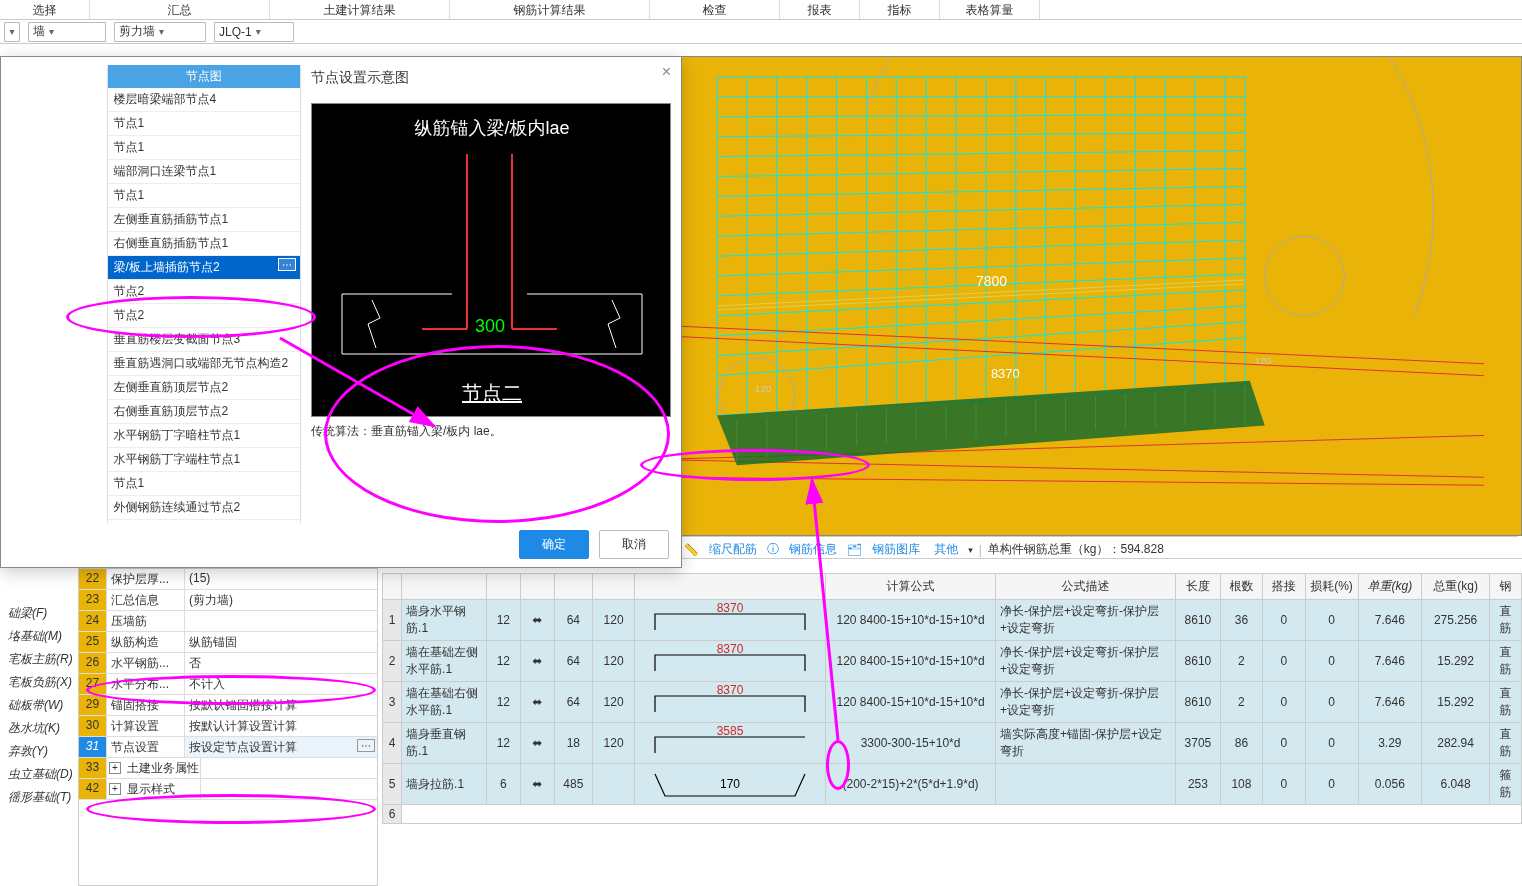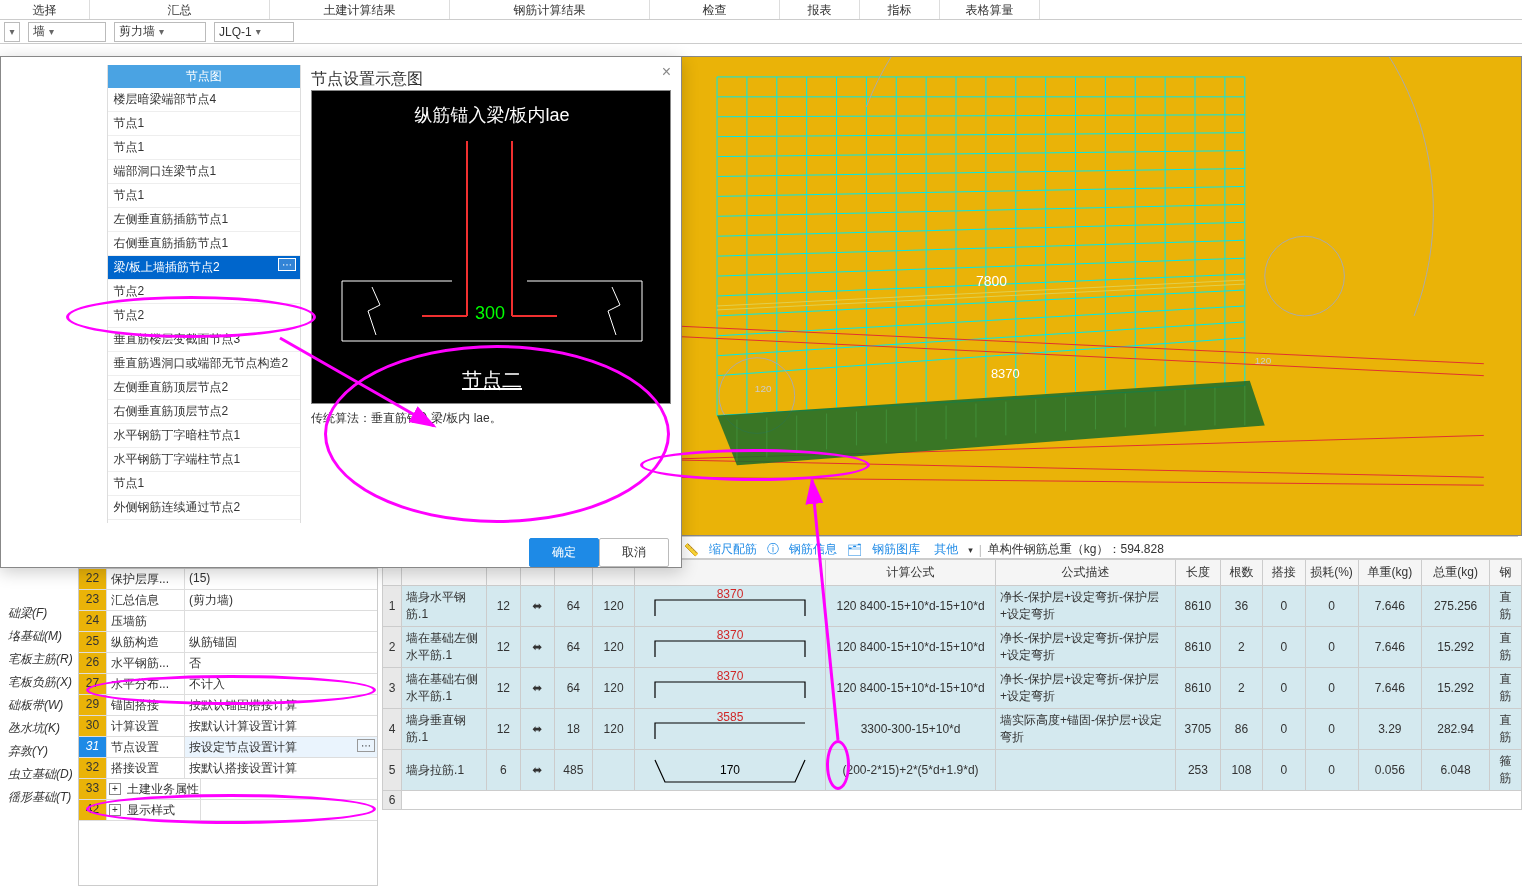--- a/index.html
+++ b/index.html
@@ -32,26 +32,26 @@
 
 
 .node-list { width: 196px; border-right: 1px solid #ddd; overflow-y: auto; }
 .node-list-header { background: #4aa3e3; color: #fff; text-align: center; padding: 3px; font-size: 12px; }
 .node-list-item { padding: 3px 6px; border-bottom: 1px solid #eee; cursor: pointer; white-space: nowrap; overflow: hidden; font-size: 12px; }
 .node-list-item.selected { background: #0066cc; color: #fff; position: relative; }
 .node-list-item.selected::after { content: "⋯"; position: absolute; right: 4px; top: 2px; border: 1px solid #fff; padding: 0 3px; font-size: 10px; background: rgba(255,255,255,0.2); }
 
 
 .diagram-panel { flex: 1; padding: 4px 10px; }
-.diagram-title { font-size: 16px; padding-bottom: 0; font-family: Liberation Mono, monospace; }
+.diagram-title { font-size: 14px; padding-bottom: 16px; font-family: Liberation Mono, monospace; }
 .diagram-box { width: 360px; height: 314px; background: #000; position: relative; border: 1px solid #888; }
 .diagram-caption { font-size: 12px; margin-top: 6px; }
 
 
-.modal-buttons { position: absolute; bottom: 0; right: 12px; display: flex; }
+.modal-buttons { position: absolute; bottom: 8px; right: 12px; display: flex; gap: 10px; }
 .btn { padding: 5px 22px; border: 1px solid #bbb; background: #fff; cursor: pointer; border-radius: 2px; font-size: 12px; }
 .btn-primary { background: #1e8ae6; color: #fff; border-color: #1e8ae6; }
 
 
 .bottom-toolbar { position: absolute; top: 490px; left: 680px; right: 4px; height: 26px; display: flex; align-items: center; gap: 6px; font-size: 12px; padding: 0 4px; border-top: 1px solid #ccc; }
 .tb-link { color: #1e8ae6; cursor: pointer; padding: 0 4px; }
 .tb-sep { color: #bbb; }
 
 
 .prop-grid { position: absolute; top: 522px; left: 78px; width: 300px; bottom: 0; border: 1px solid #ccc; background: #fff; overflow: hidden; }
@@ -63,21 +63,21 @@
 .prop-row.selected .val { background: #eaf4fd; }
 .prop-row.selected .val::after { content: "⋯"; position: absolute; right: 2px; top: 2px; border: 1px solid #999; padding: 0 3px; font-size: 10px; }
 .prop-row .plus { width: 12px; font-size: 10px; text-align: center; border: 1px solid #888; margin: 4px 2px 0 2px; height: 12px; line-height: 10px; }
 
 
 .side-nav { position: absolute; top: 556px; left: 0; width: 76px; font-size: 12px; }
 .side-nav div { padding: 3px 8px; white-space: nowrap; overflow: hidden; cursor: pointer; font-style: italic; }
 
 
 .main-table { position: absolute; top: 512px; left: 382px; right: 0; bottom: 0; border-top: 1px solid #ccc; overflow: auto; }
-.main-table table { border-collapse: collapse; width: 100%; font-size: 12px; }
+.main-table table { border-collapse: collapse; width: 100%; font-size: 12px; margin-top: 14px; }
 .main-table th { background: #f5f5f5; border: 1px solid #ccc; padding: 4px; text-align: center; font-weight: normal; position: sticky; top: 0; }
 .main-table td { border: 1px solid #ccc; padding: 2px 4px; background: #d4e9ef; text-align: center; vertical-align: middle; }
 .main-table td.left { text-align: left; }
 .main-table .row-num { background: #e8e8e8; width: 18px; }
 .bar-cell { position: relative; height: 36px; min-width: 170px; }
 .bar-svg { width: 170px; height: 36px; }
 
 
 .anno { position: absolute; border: 3px solid magenta; border-radius: 50%; pointer-events: none; z-index: 200; }
 .anno-line, .anno-arrow { position: absolute; pointer-events: none; z-index: 199; }
@@ -302,25 +302,20 @@
         <div class="num">30</div>
         <div class="key">计算设置</div>
         <div class="val">按默认计算设置计算</div>
       </div>
       <div class="prop-row selected">
         <div class="num">31</div>
         <div class="key">节点设置</div>
         <div class="val">按设定节点设置计算</div>
       </div>
       <div class="prop-row">
-        <div class="num">32</div>
-        <div class="key">搭接设置</div>
-        <div class="val">按默认搭接设置计算</div>
-      </div>
-      <div class="prop-row">
         <div class="num">33</div>
         <div class="plus">+</div>
         <div class="key">土建业务属性</div>
         <div class="val"></div>
       </div>
       <div class="prop-row">
         <div class="num">42</div>
         <div class="plus">+</div>
         <div class="key">显示样式</div>
         <div class="val"></div>
@@ -350,21 +345,21 @@
             <th style="width: 32px;"></th>
             <th style="width: 36px;"></th>
             <th style="width: 40px;"></th>
             <th style="width: 180px;"></th>
             <th style="width: 160px;">计算公式</th>
             <th style="width: 170px;">公式描述</th>
             <th style="width: 42px;">长度</th>
             <th style="width: 40px;">根数</th>
             <th style="width: 40px;">搭接</th>
             <th style="width: 50px;">损耗(%)</th>
-            <th style="width: 60px;">单重(kg)</th>
+            <th style="width: 60px; font-style: italic;">单重(kg)</th>
             <th style="width: 64px;">总重(kg)</th>
             <th style="width: 30px;">钢</th>
           </tr>
         </thead>
       <tbody id="table-body">
           <tr>
             <td class="row-num">1</td>
             <td class="left">墙身水平钢筋.1</td>
             <td>12</td>
             <td>⬌</td>

